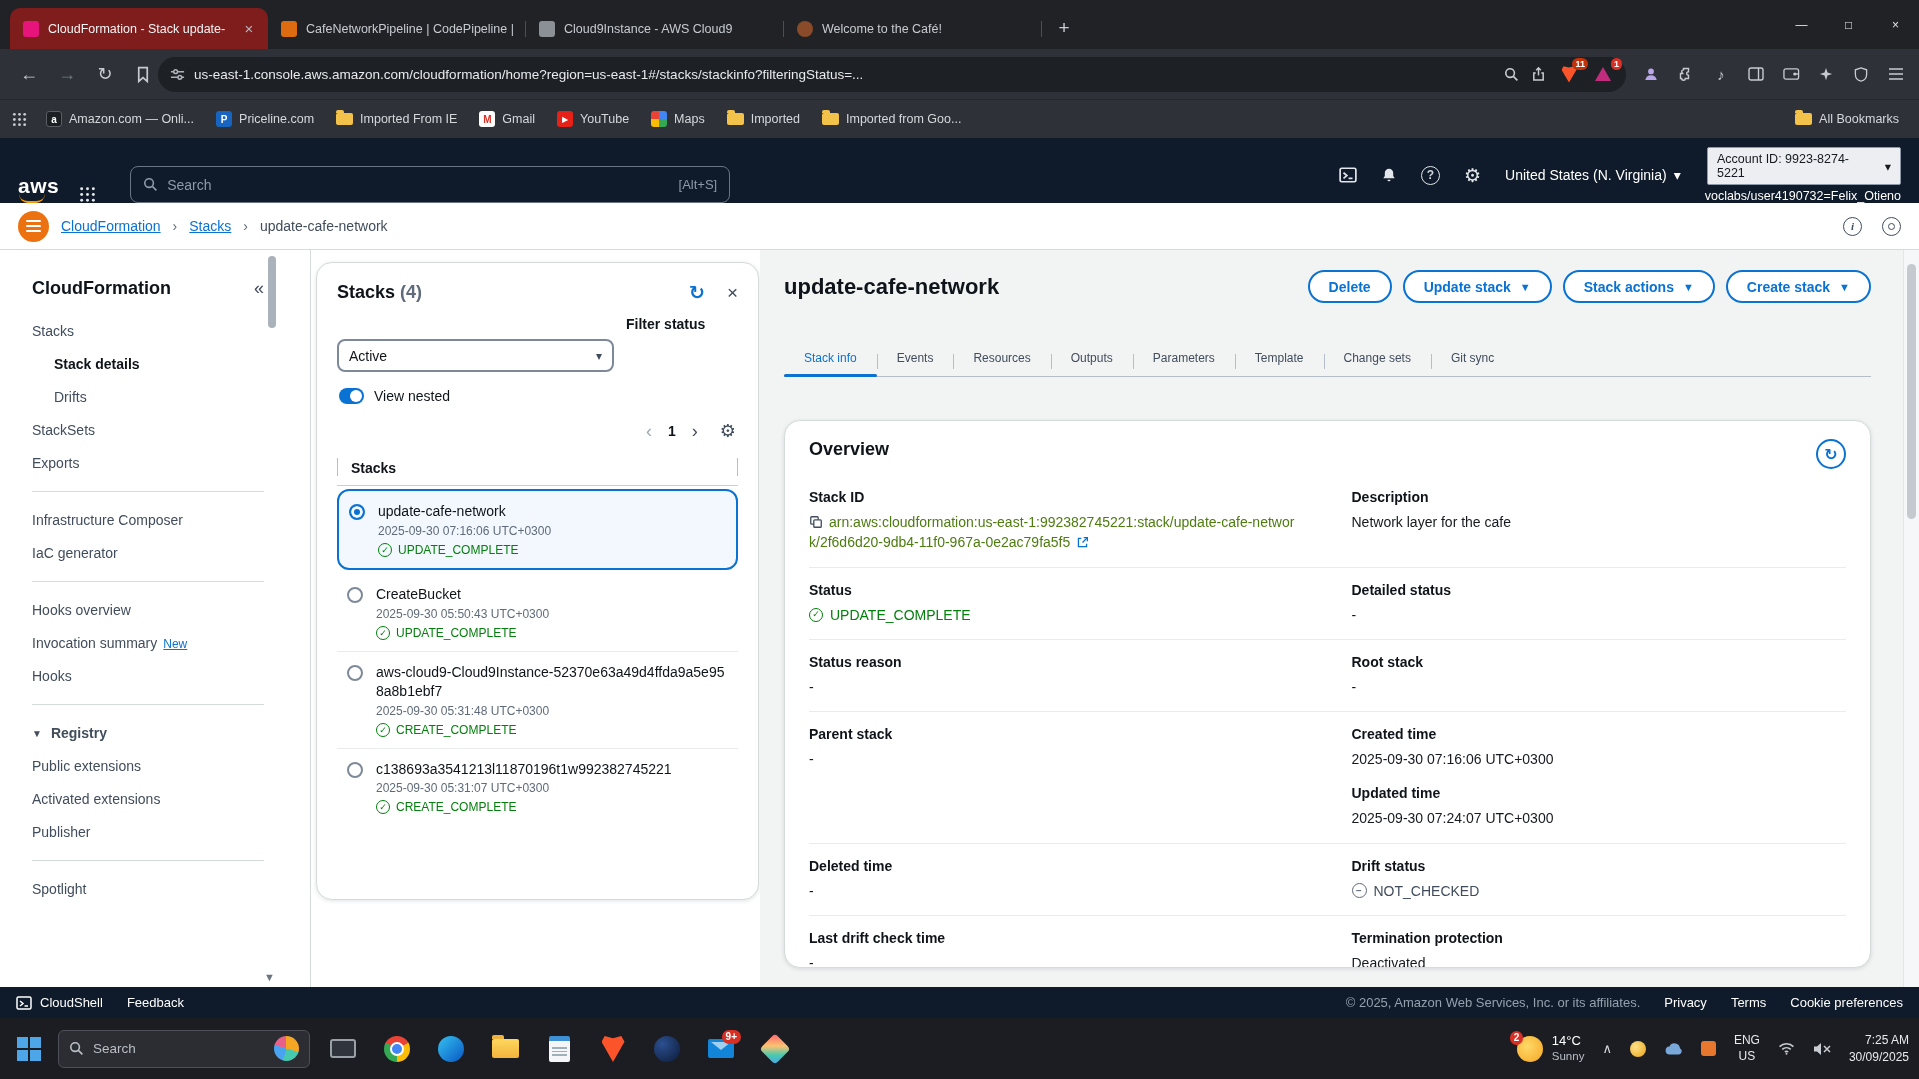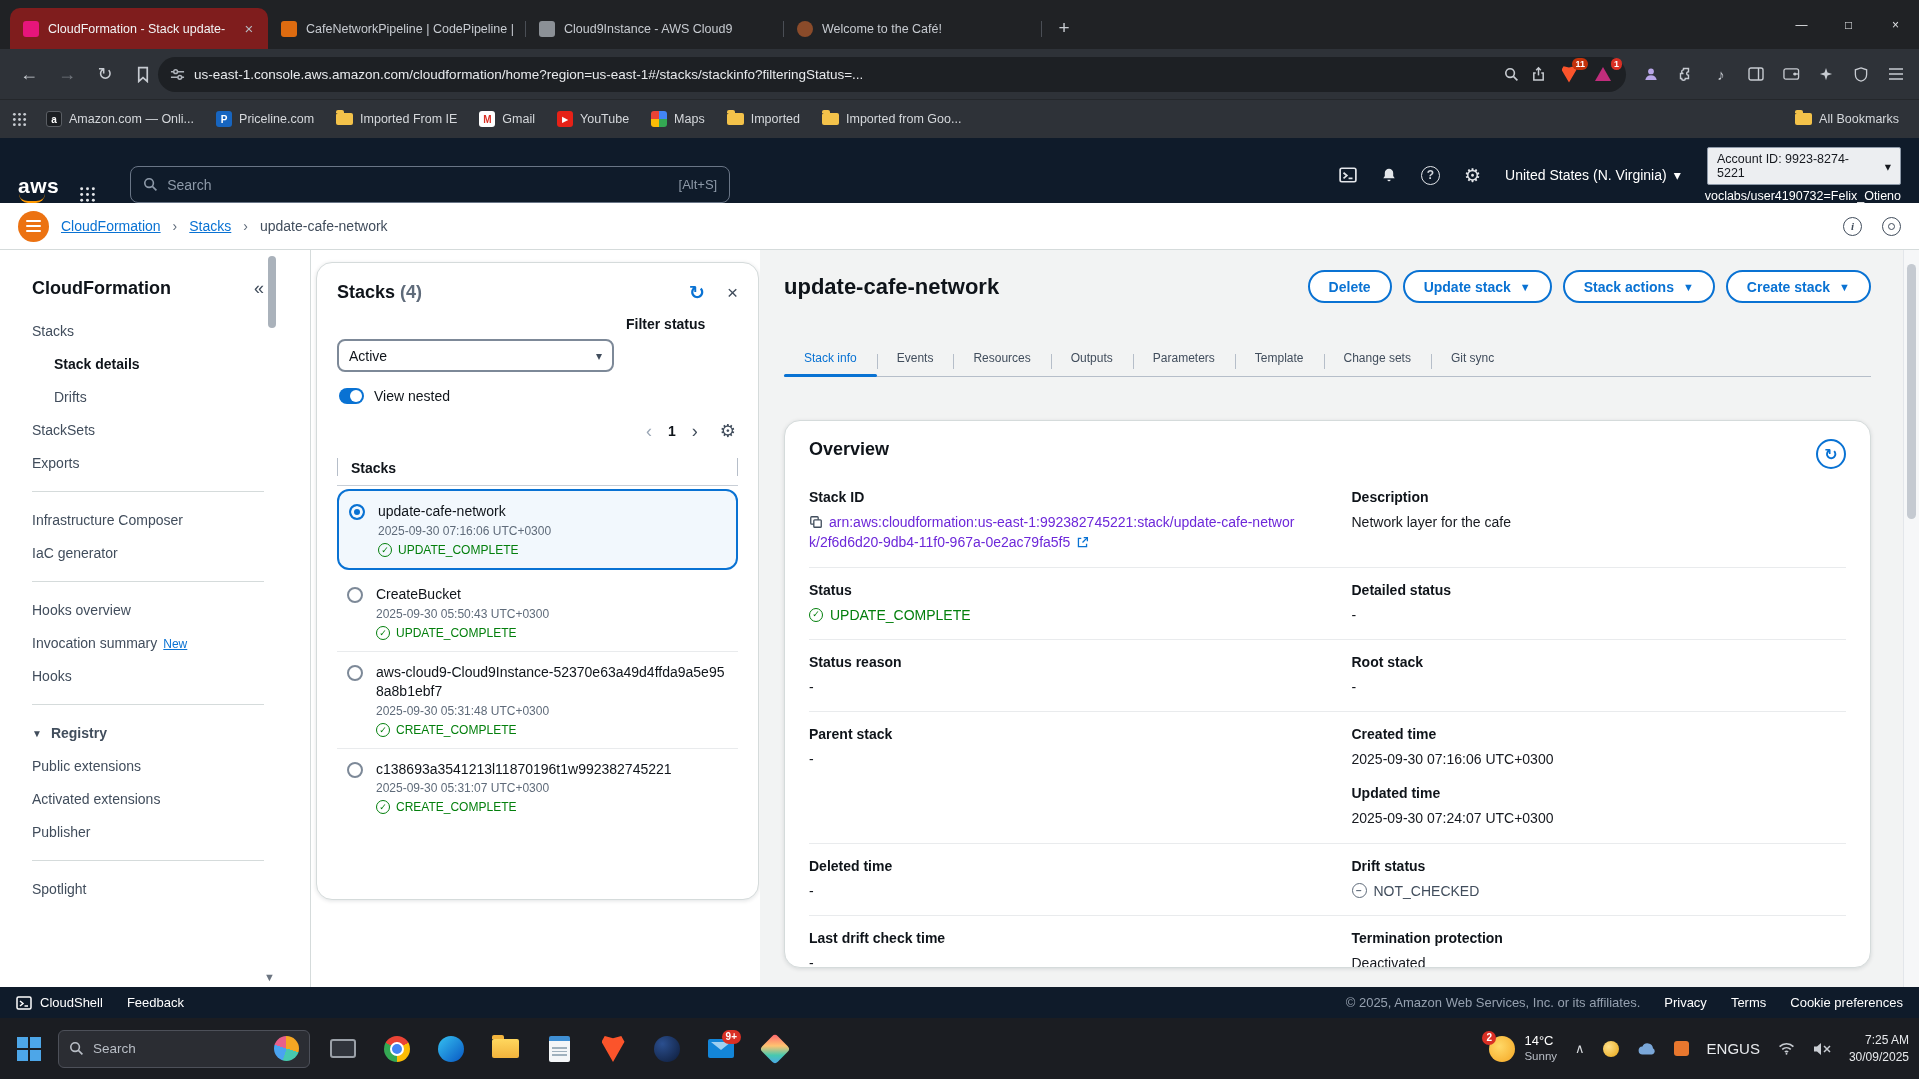--- a/index.html
+++ b/index.html
@@ -154,21 +154,21 @@
 
 
 .ovcard{position:absolute;left:24px;width:1087px;top:170px;height:548px;background:#fff;border:1px solid #d5dbdb;border-radius:16px;box-shadow:0 1px 4px rgba(0,28,36,.12);padding:18px 24px;overflow:hidden}
 .ov-head{display:flex;align-items:flex-start;justify-content:space-between}
 .ov-head h2{font-size:18px;color:#0f141a}
 .refresh-btn{width:30px;height:30px;border:2px solid #0972d3;border-radius:50%;color:#0972d3;display:flex;align-items:center;justify-content:center;font-size:16px;font-weight:bold;background:#fff}
 .ovrow{display:grid;grid-template-columns:1fr 1fr;column-gap:48px;padding:14px 0;border-top:1px solid #e9ebed}
 .ovrow.first{border-top:0;margin-top:6px}
 .flabel{font-weight:bold;font-size:14px;color:#0f141a;margin-bottom:7px}
 .fval{font-size:14px;color:#16191f;line-height:1.45}
-.fval .link{color:#6d28d9;word-break:break-all;cursor:pointer}
+.fval .link{color:#4d7c0f;word-break:break-all;cursor:pointer}
 .inl-ic{display:inline-block;vertical-align:-2px;margin-right:6px;color:#414d5c}
 .inl-ic.after{margin:0 0 0 6px;color:#0972d3}
 .statusline{display:flex;align-items:center;gap:7px;color:#037f0c}
 .driftline{display:flex;align-items:center;gap:7px;color:#414d5c}
 .stackfield{margin-top:16px}
 
 
 .pagescroll{position:absolute;right:0;top:0;bottom:0;width:16px;background:#f6f7f8;border-left:1px solid #e3e6ea}
 .pagescroll .thumb{position:absolute;left:3px;right:3px;top:14px;height:255px;background:#c5cad1;border-radius:5px}
 
@@ -207,21 +207,21 @@
 .weather{display:flex;align-items:center;gap:9px}
 .sun{width:26px;height:26px;border-radius:50%;background:radial-gradient(circle at 40% 40%,#ffd968,#f5a623);position:relative}
 .sun .badge{top:-5px;left:-7px;right:auto}
 .wcol{display:flex;flex-direction:column;line-height:1.25}
 .wtemp{font-size:13px;color:#fff}
 .wdesc{font-size:11.5px;color:#b9bec6}
 .traychev{color:#d7dade;font-size:13px}
 .tray-ic{display:flex;align-items:center;justify-content:center;color:#c9cdd3}
 .ic-security{width:16px;height:16px;border-radius:50%;background:radial-gradient(circle at 35% 35%,#ffe08a,#e7a514)}
 .ic-box{width:15px;height:15px;background:#e8772e;border-radius:3px}
-.lang{display:flex;align-items:center;font-size:15px;line-height:1.3;color:#e8eaed}
+.lang{display:flex;flex-direction:column;align-items:center;font-size:12px;line-height:1.3;color:#e8eaed}
 .clock{display:flex;flex-direction:column;align-items:flex-end;font-size:12px;line-height:1.35;color:#e8eaed;margin-right:4px}
 </style>
 </head>
 <body>
 
 <div class="tabbar">
   <div class="tab active">
     <span class="favicon fav-cf"></span>
     <span class="tab-title">CloudFormation - Stack update-</span>
     <span class="tab-close">×</span>

